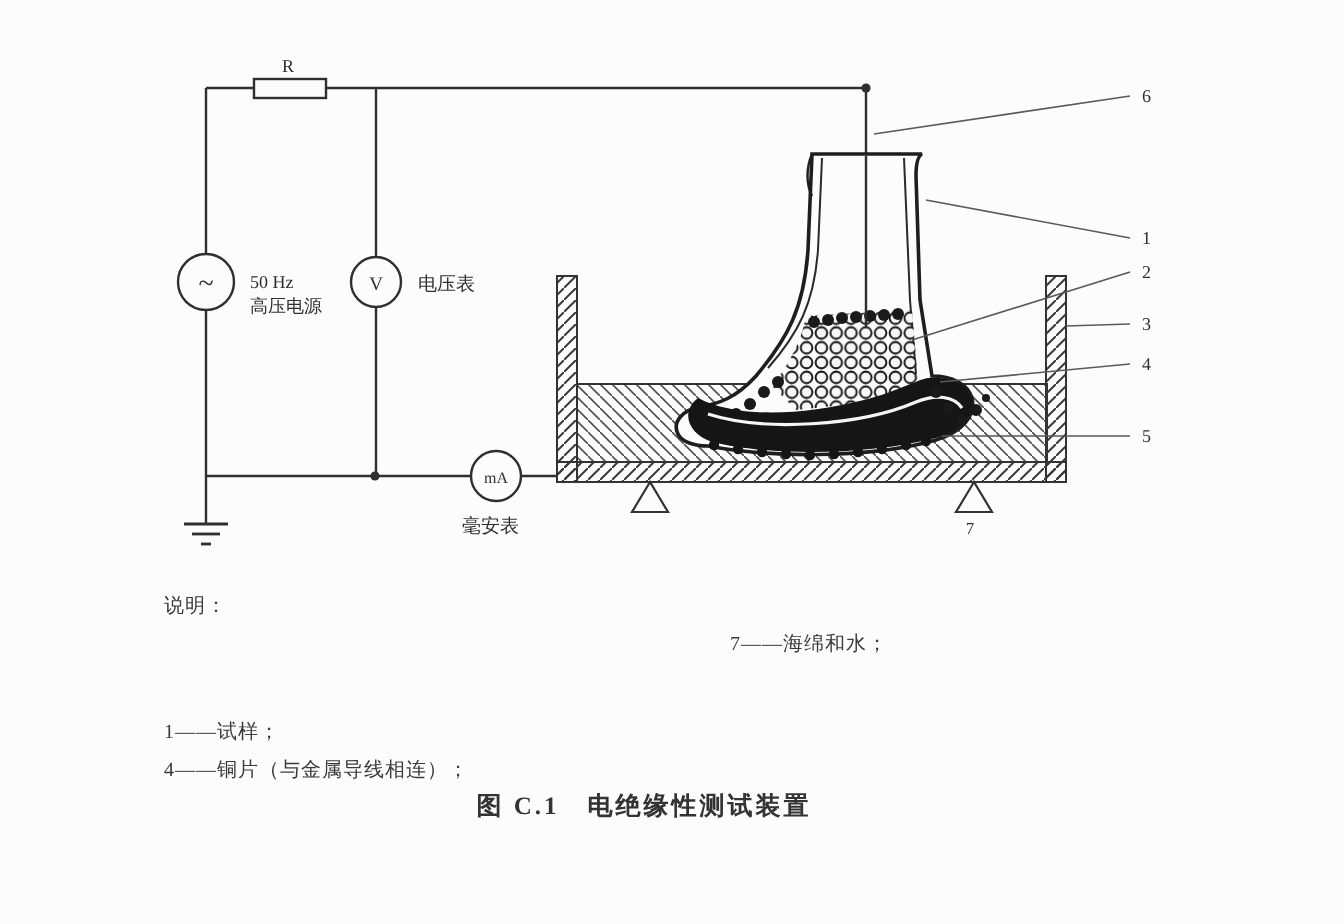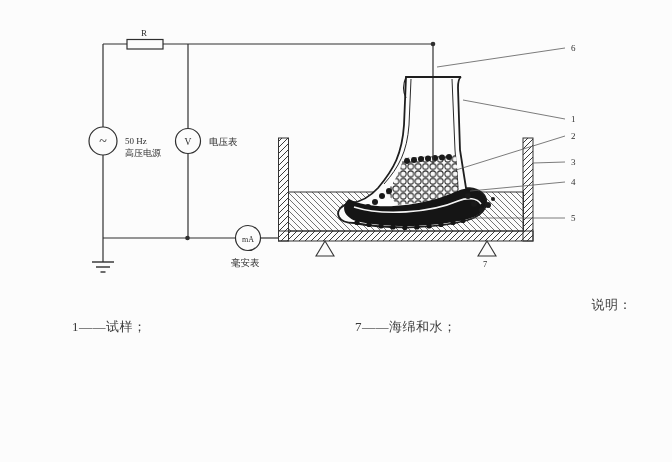--- a/index.html
+++ b/index.html
@@ -3,26 +3,26 @@
 <meta charset="utf-8">
 <style>
   html,body{margin:0;padding:0;}
   body{background:#ffffff;font-family:"Liberation Serif", serif;}
   .page{
     position:relative;width:672px;height:462px;background:#fcfcfc;
     color:#2f2f2f;overflow:hidden;
   }
   .diagram-svg{position:absolute;left:0;top:0;}
   svg text{fill:#2f2f2f;font-family:"Liberation Serif", serif;}
-  .legend{position:absolute;left:72px;top:296px;width:560px;font-size:13px;
-    letter-spacing:0.5px;color:#3a3a3a;text-align:right;}
+  .legend{position:absolute;left:82px;top:296px;width:560px;font-size:10px;
+    letter-spacing:0.5px;color:#3a3a3a;}
   .legend-title{margin-bottom:4px;}
   .legend-cols{position:relative;}
   .legend-col{position:absolute;top:0;}
-  .legend-col.left{left:0;}
+  .legend-col.left{left:0;margin-top:44px;}
   .legend-col.right{left:283px;}
   .legend-item{line-height:18.5px;white-space:nowrap;}
   .caption{
     position:absolute;left:0;top:395px;width:672px;text-align:center;
     padding-right:28px;box-sizing:border-box;
     font-size:12.5px;font-weight:bold;letter-spacing:1.5px;color:#333;
   }
 </style>
 </head>
 <body>
@@ -173,21 +173,23 @@
       <text x="571" y="185">4</text>
       <text x="571" y="221">5</text>
     </g>
   </svg>
 
   <div class="legend">
     <div class="legend-title">说明：</div>
     <div class="legend-cols">
       <div class="legend-col left">
         <div class="legend-item">1——试样；</div>
+        <div class="legend-item">4——铜片（与金属导线相连）；</div>
       </div>
       <div class="legend-col right">
         <div class="legend-item">7——海绵和水；</div>
       </div>
     </div>
   </div>
 
+  <div class="caption">图 C.1　电绝缘性测试装置</div>
 
 </div>
 
 </body></html>

